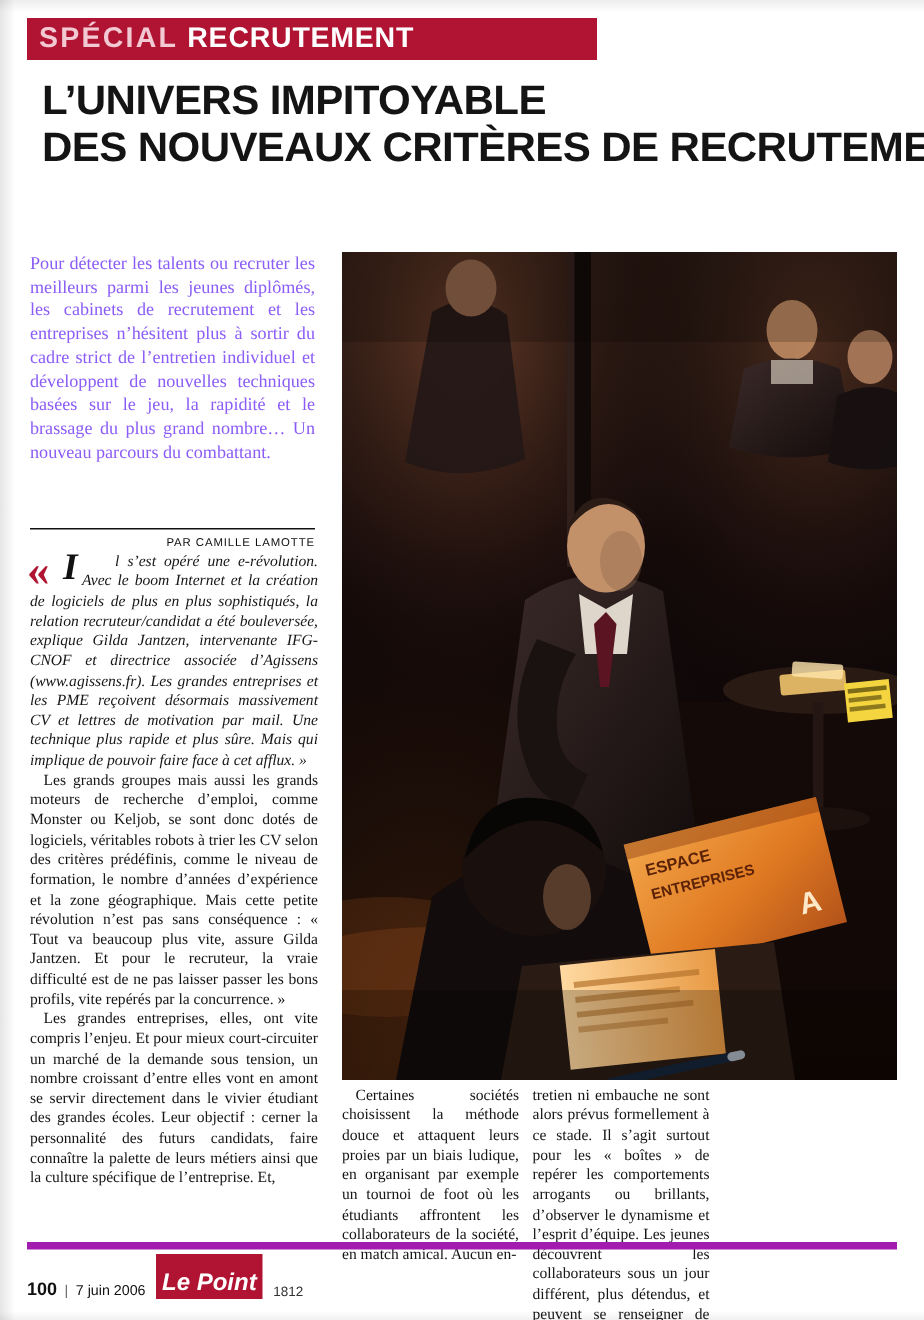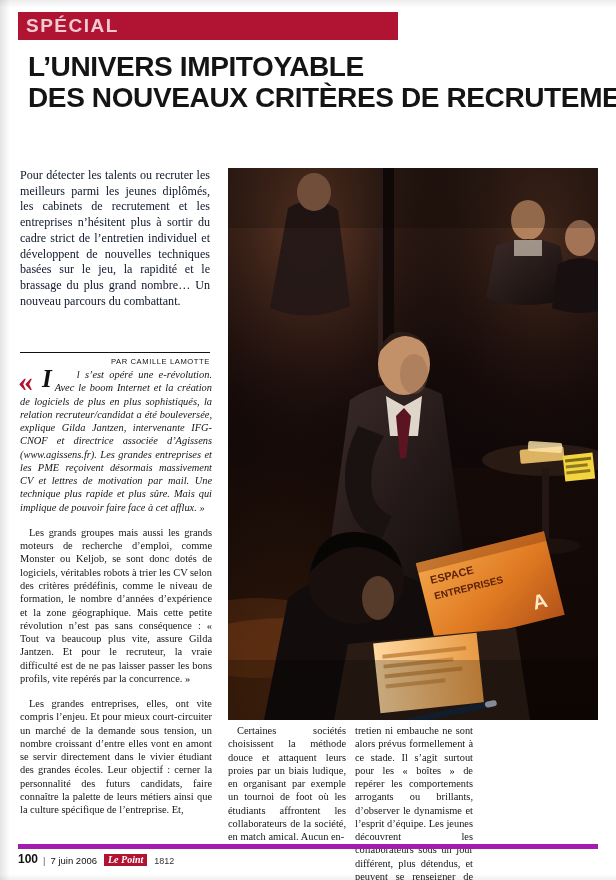--- a/index.html
+++ b/index.html
@@ -69,21 +69,21 @@
 
   
   .standfirst {
     position: absolute;
     left: 20px; top: 168px;
     width: 190px;
     font-family: "Liberation Serif", serif;
     font-size: 12.1px;
     line-height: 1.30;
     text-align: justify;
-    color: #0f172a;
+    color: #8b5cf6;
   }
 
   
   .byline {
     position: absolute;
     left: 20px; top: 352px;
     width: 190px;
     font-family: "Liberation Sans", sans-serif;
     font-weight: normal;
     font-size: 7.6px;
@@ -113,21 +113,21 @@
     width: 192px;
     font-size: 10.4px;
     line-height: 1.275;
     text-align: justify;
     color: #151515;
   }
   .col-left p { margin: 0; }
   .col-left p.lead {
     text-indent: 22px;
   }
-  .col-left p.ind { text-indent: 9px; margin-top: 12px; }
+  .col-left p.ind { text-indent: 9px; }
   .col-left .it { font-style: italic; }
   .dropcap {
     float: left;
     font-family: "Liberation Serif", serif;
     font-weight: bold;
     font-size: 25px;
     line-height: 20px;
     padding: 1px 3px 0 0;
     color: #111;
   }
@@ -181,27 +181,27 @@
     font-family: "Liberation Sans", sans-serif;
     font-size: 9.5px;
     color: #666;
   }
   .footer .date {
     font-family: "Liberation Sans", sans-serif;
     font-size: 9.5px;
     color: #111;
   }
   .footer .brand {
-    font-family: Liberation Serif, serif;
+    font-family: Liberation Sans, sans-serif;
     font-style: italic;
     font-weight: bold;
-    font-size: 10px;
+    font-size: 16px;
     color: #fff;
     background: #b01432;
-    padding: 0 4px 1px 4px;
+    padding: 11px 4px 1px 4px;
     margin-left: 2px;
   }
   .footer .issue {
     font-family: "Liberation Sans", sans-serif;
     font-size: 9px;
     color: #333;
     margin-left: 2px;
   }
 
   
@@ -209,20 +209,21 @@
   .scan-edge-t { position:absolute; left:0; top:0; width:616px; height:8px; background:linear-gradient(to bottom, rgba(0,0,0,0.07), rgba(0,0,0,0)); }
   .scan-edge-b { position:absolute; left:0; bottom:0; width:616px; height:6px; background:linear-gradient(to top, rgba(0,0,0,0.06), rgba(0,0,0,0)); }
 </style>
 </head>
 <body>
 
 <div class="page">
 
   <div class="kicker">
     <span class="k1">SPÉCIAL</span>
+    <span class="k2">RECRUTEMENT</span>
   </div>
 
   <div class="headline">
     <div class="hl l1">L’UNIVERS IMPITOYABLE</div>
     <div class="hl l2">DES NOUVEAUX CRITÈRES DE RECRUTEMENT</div>
   </div>
 
   <div class="standfirst">Pour détecter les talents ou recruter les meilleurs parmi les jeunes diplômés, les cabinets de recrutement et les entreprises n’hésitent plus à sortir du cadre strict de l’entretien individuel et développent de nouvelles techniques basées sur le jeu, la rapidité et le brassage du plus grand nombre… Un nouveau parcours du combattant.</div>
 
   <div class="byline">PAR CAMILLE LAMOTTE</div>

